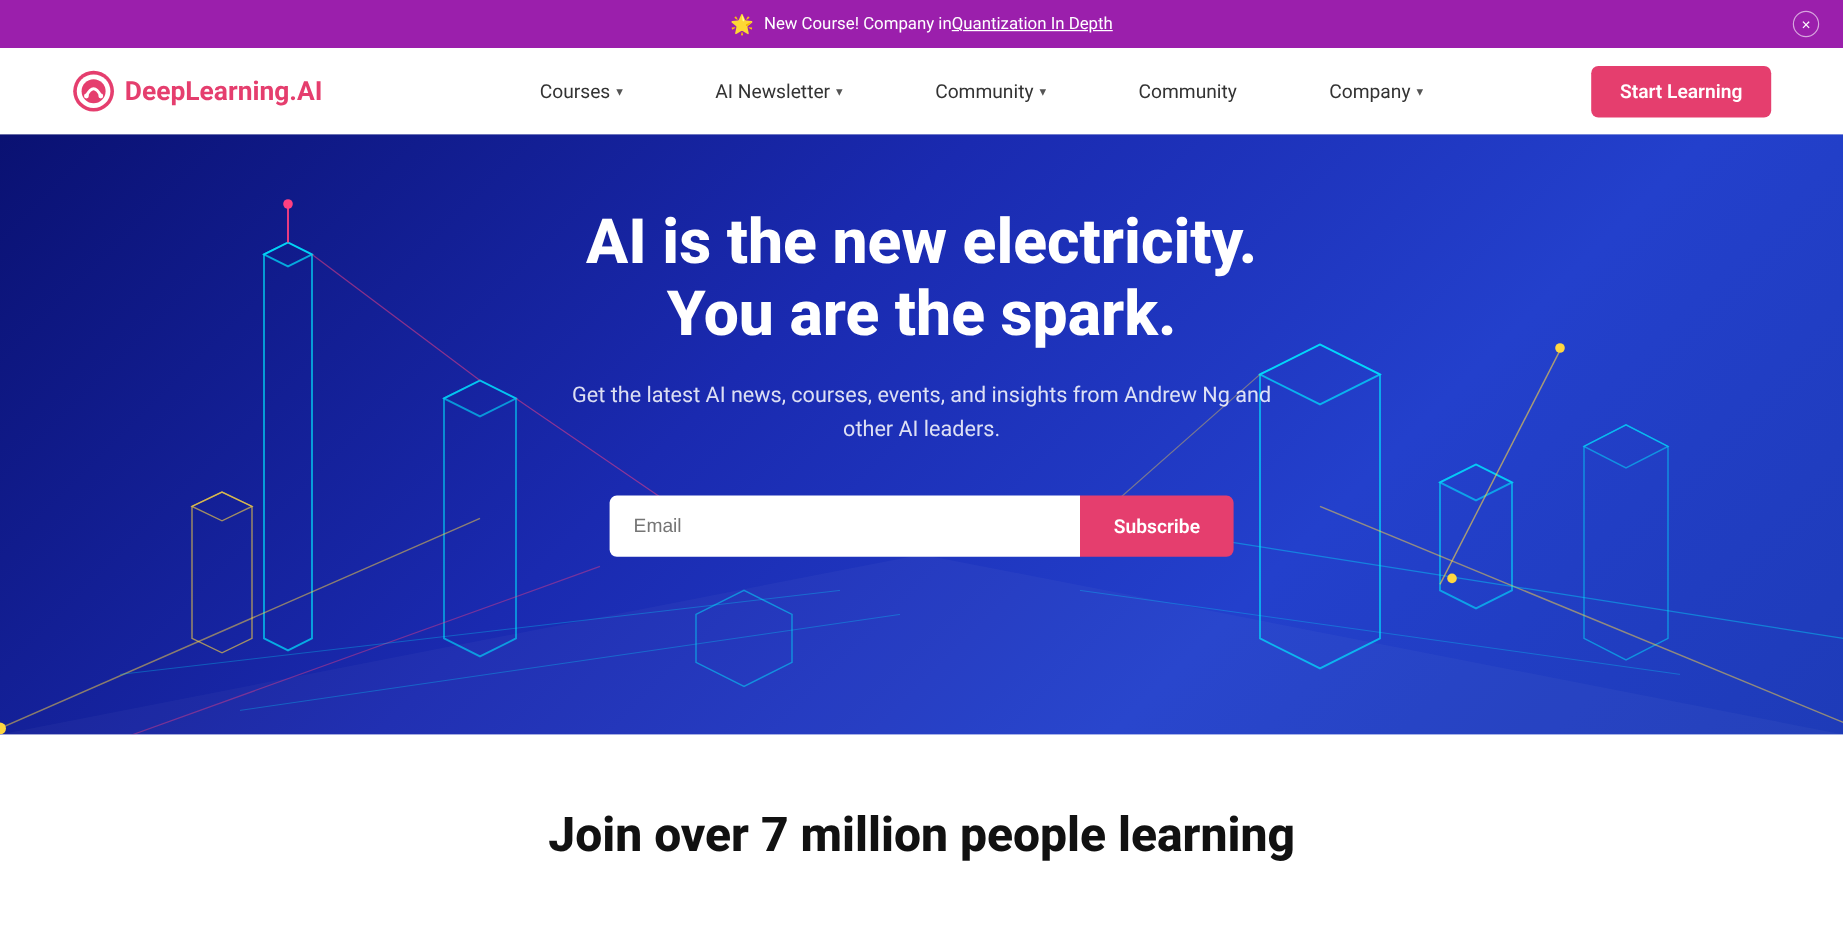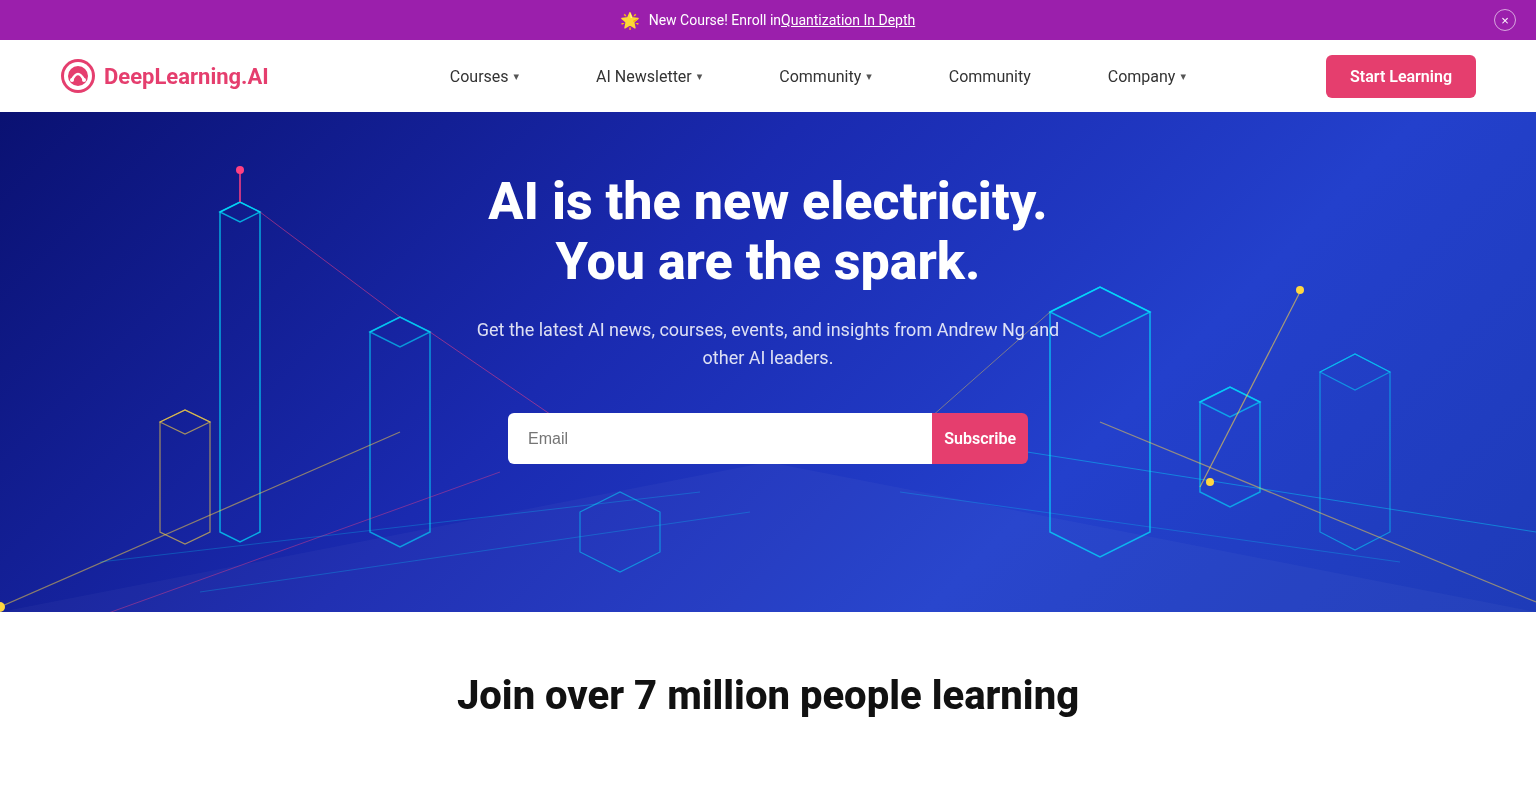--- a/index.html
+++ b/index.html
@@ -153,21 +153,21 @@
       border-radius: 6px 0 0 6px;
       outline: none;
       font-family: Liberation Sans, sans-serif;
       color: #737373;
     }
     .hero-subscribe-btn {
       background: #e53e6e;
       color: white;
       border: none;
       border-radius: 0 6px 6px 0;
-      padding: 16px 12px;
+      padding: 16px 28px;
       font-size: 16px;
       font-weight: 600;
       cursor: pointer;
       font-family: inherit;
       white-space: nowrap;
     }
 
     
     .hero-bg {
       position: absolute;
@@ -199,21 +199,21 @@
     
     ::-webkit-scrollbar { width: 8px; }
     ::-webkit-scrollbar-track { background: #f1f1f1; }
     ::-webkit-scrollbar-thumb { background: #ccc; border-radius: 4px; }
   </style>
 </head>
 <body>
 
 <div class="announcement-bar">
   <span class="star-icon">🌟</span>
-  <span>New Course! Enroll in </span>
+  <span>New Course! Company in </span>
   <a href="#">Quantization In Depth</a>
   <button class="announcement-close">×</button>
 </div>
 
 <nav class="navbar">
   <div class="navbar-logo">
 
     <svg class="logo-icon" viewBox="0 0 36 36" fill="none" xmlns="http://www.w3.org/2000/svg">
       <circle cx="18" cy="18" r="17" fill="#e53e6e" stroke="#e53e6e" stroke-width="0"></circle>
       <circle cx="18" cy="18" r="14" fill="white"></circle>

